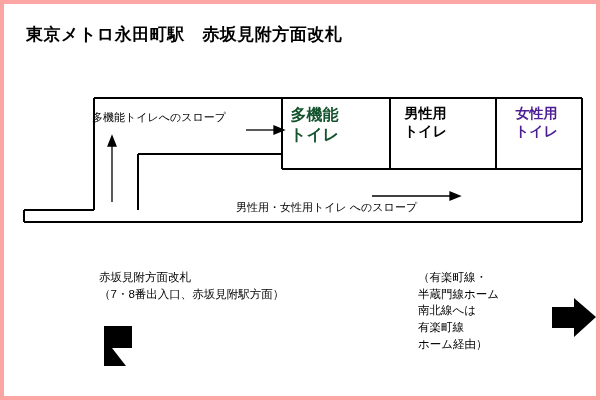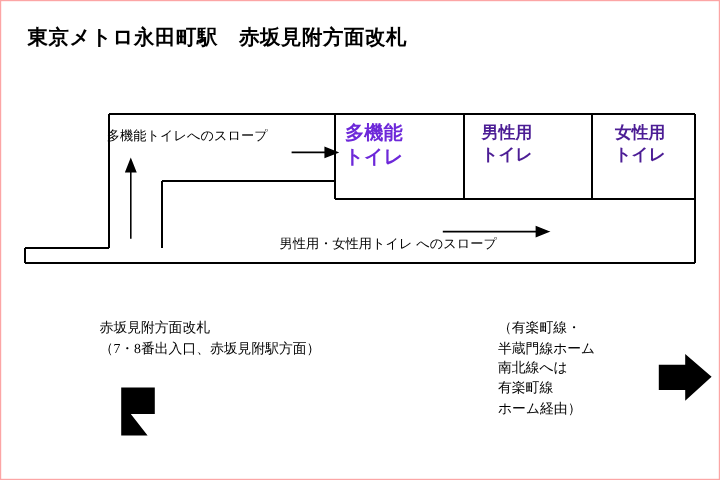--- a/index.html
+++ b/index.html
@@ -11,21 +11,21 @@
     height: 400px;
     background: #ffffff;
     font-family: "Liberation Sans", "DejaVu Sans", sans-serif;
     color: #000000;
     overflow: hidden;
   }
   #page {
     position: relative;
     width: 600px;
     height: 400px;
-    border: 1px solid #fca5a5;
+    border: 4px solid #fca5a5;
     box-sizing: border-box;
     background: #ffffff;
   }
 
   
   .title-block {
     position: absolute;
     left: 22px;
     top: 18px;
     line-height: 1.5;
@@ -55,27 +55,27 @@
     position: absolute;
     font-weight: bold;
     line-height: 1.25;
     text-align: center;
     white-space: nowrap;
   }
   .room-multi {
     left: 286px;
     top: 101px;
     font-size: 16px;
-    color: #6d28d9;
+    color: #14532d;
   }
   .room-male {
     left: 400px;
     top: 101px;
     font-size: 14px;
-    color: #4c1d95;
+    color: #000000;
   }
   .room-female {
     left: 511px;
     top: 101px;
     font-size: 14px;
     color: #4c1d95;
   }
 
   
   .slope-label {
@@ -95,23 +95,22 @@
   }
 
   
   .caption {
     position: absolute;
     font-size: 11.5px;
     line-height: 1.45;
     white-space: nowrap;
   }
   .caption-left {
-    left: 82px;
+    left: 95px;
     top: 265px;
-    font-family: Liberation Serif, serif;
   }
   .caption-right {
     left: 414px;
     top: 265px;
   }
   .caption .ln { display: block; }
 </style>
 </head>
 <body>
 

